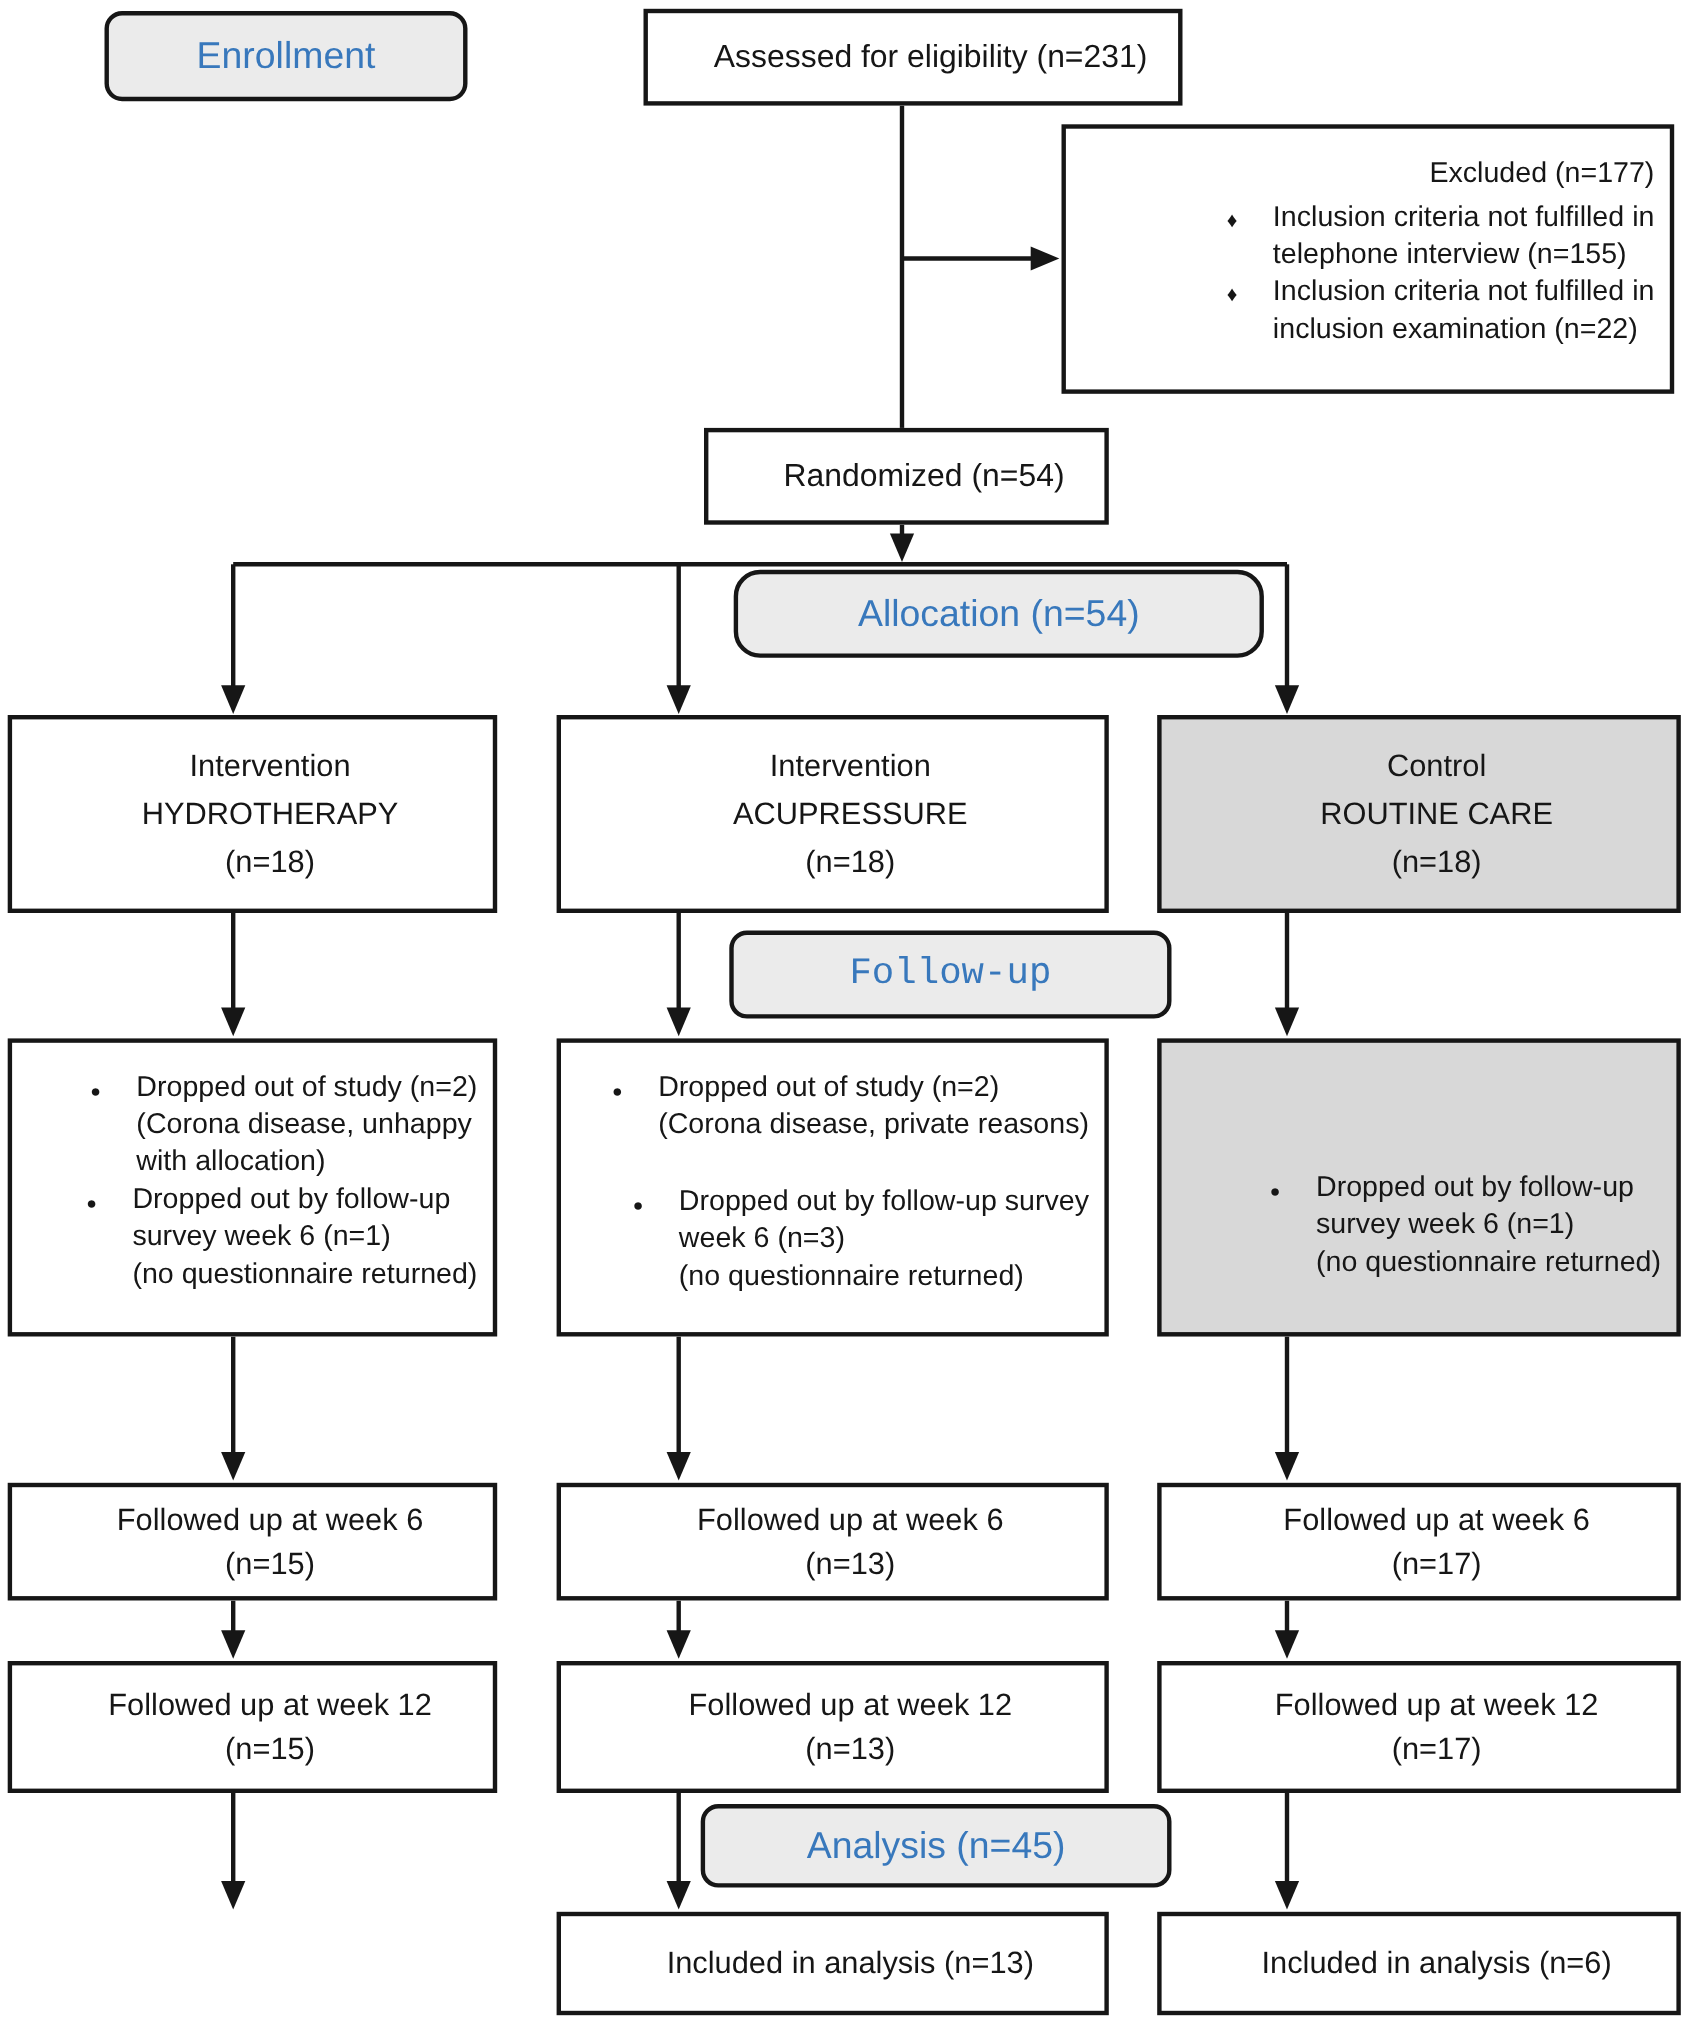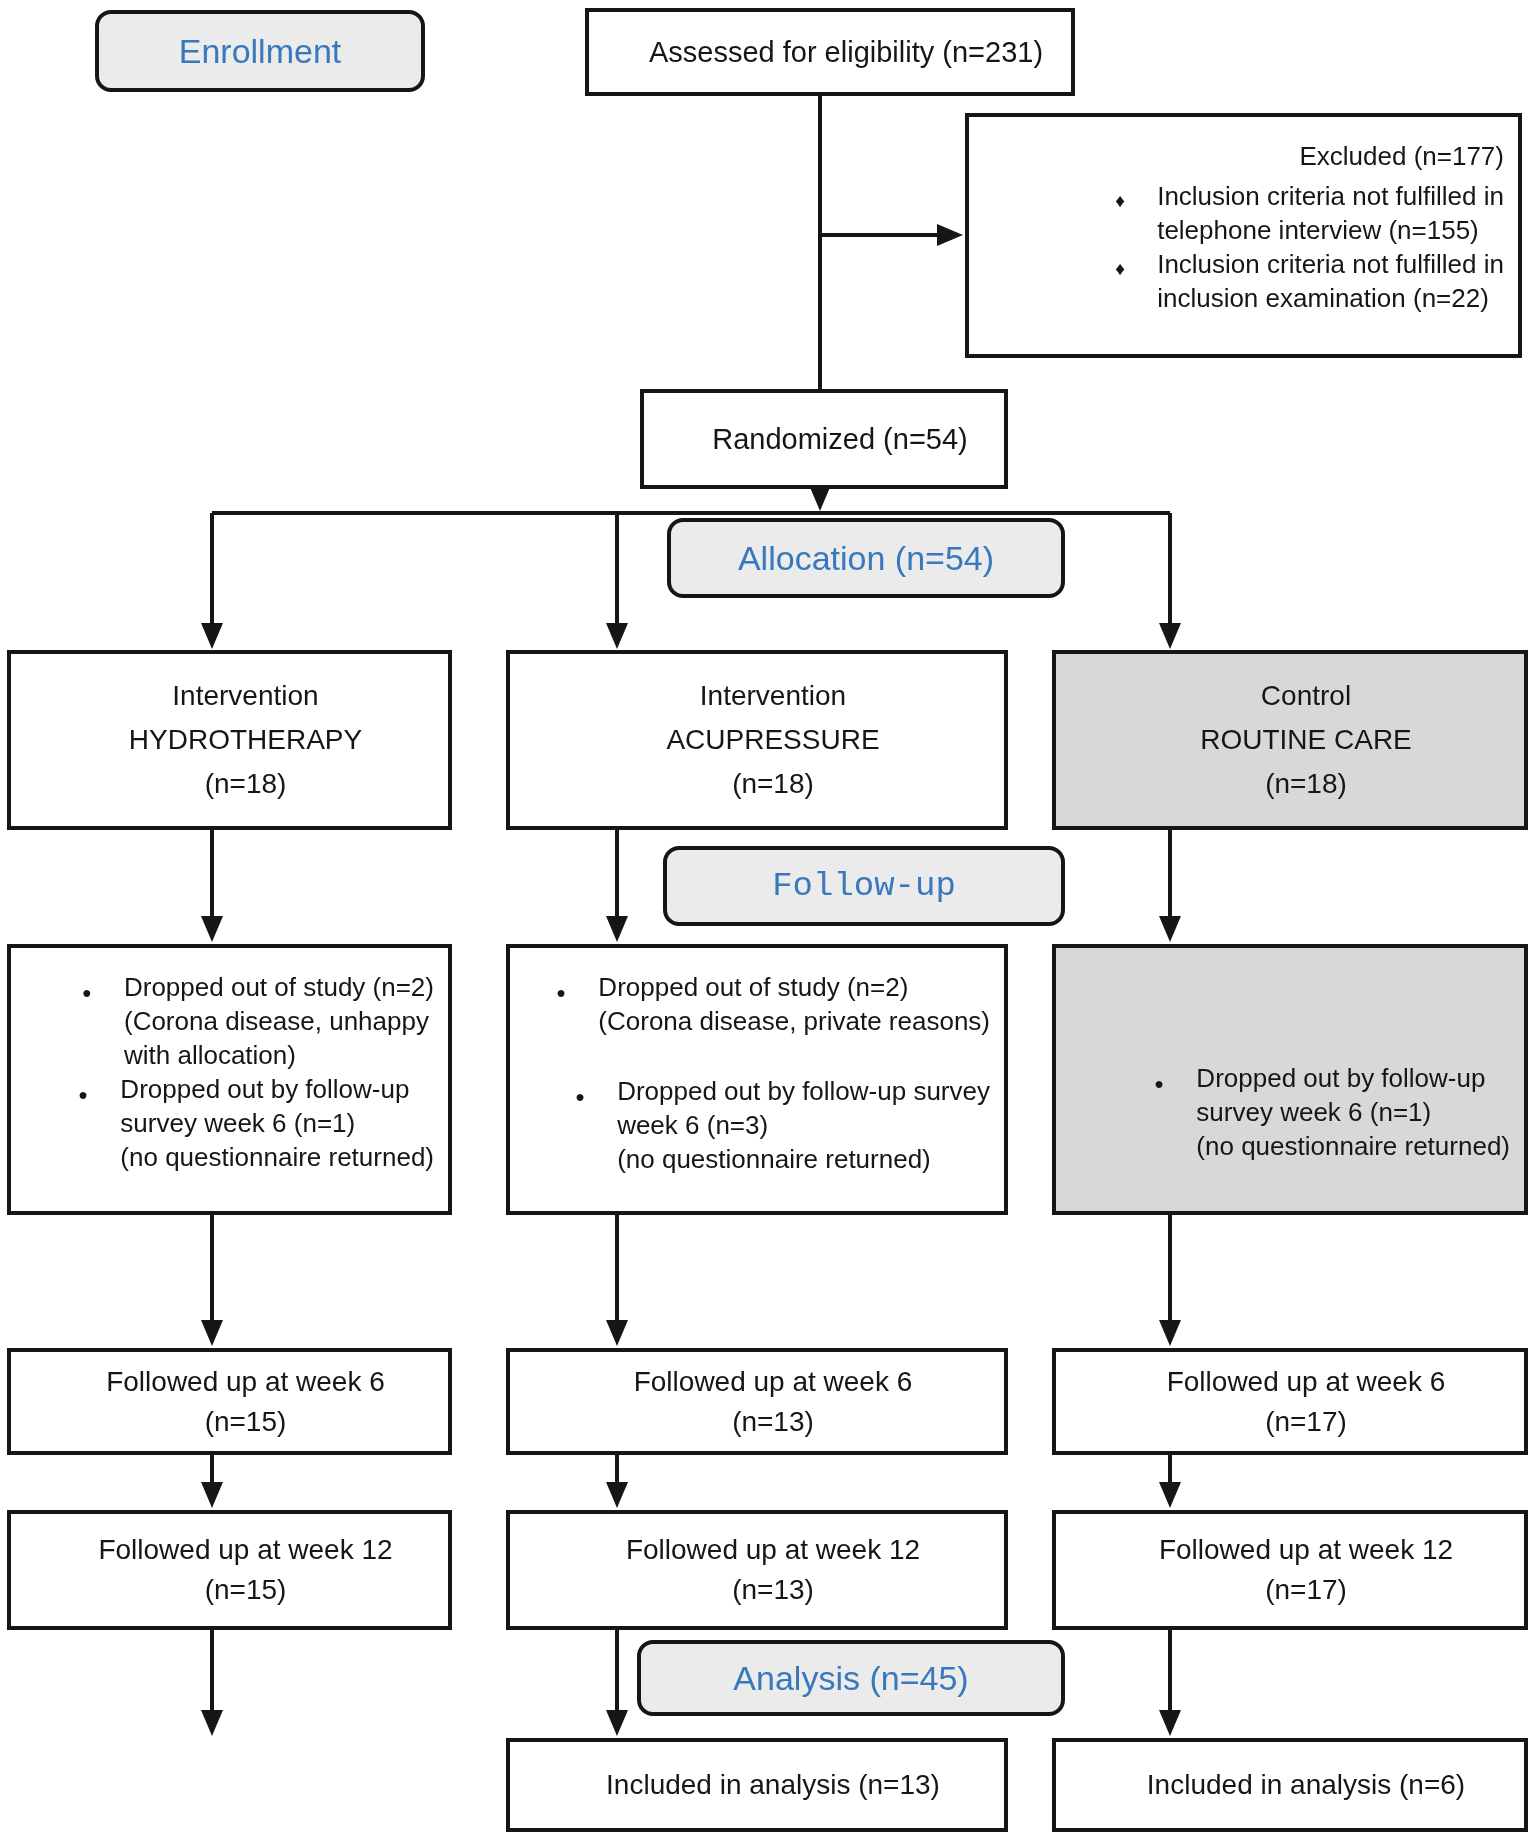--- a/index.html
+++ b/index.html
@@ -121,21 +121,21 @@
     </g>
     <g>
       <path class="shaft" d="M1170 1630 V1712"></path>
         <path class="head" d="M1170 1736 l-11 -26 h22 Z"></path>
     </g>
   </svg>
 
   <div class="stage" style="left:95px; top:10px; width:330px; height:82px;">
     <span class="stage-label">Enrollment</span>
   </div>
-  <div class="stage" style="left:667px; top:518px; width:398px; height:80px;">
+  <div class="stage" style="left:667px; top:518px; width:482px; height:80px;border-radius:24px;">
     <span class="stage-label">Allocation (n=54)</span>
   </div>
   <div class="stage" style="left:663px; top:846px; width:402px; height:80px;font-family:Liberation Mono, monospace;">
     <span class="stage-label">Follow-up</span>
   </div>
   <div class="stage" style="left:637px; top:1640px; width:428px; height:76px;">
     <span class="stage-label">Analysis (n=45)</span>
   </div>
 
   <div class="box plain" style="left:585px; top:8px; width:490px; height:88px;">
@@ -149,21 +149,21 @@
       <span class="pre">Inclusion criteria not fulfilled in
 telephone interview (n=155)</span>
     </div>
     <div class="bullet-row">
       <span class="blt diamond">♦</span>
       <span class="pre">Inclusion criteria not fulfilled in
 inclusion examination (n=22)</span>
     </div>
   </div>
 
-  <div class="box plain" style="left:640px; top:389px; width:368px; height:100px;">
+  <div class="box plain" style="left:640px; top:389px; width:368px; height:88px;">
     <span class="pre">Randomized (n=54)</span>
   </div>
 
   <div class="box" style="left:7px; top:650px; width:445px; height:180px;">
     <span class="pre">Intervention
 HYDROTHERAPY
 (n=18)</span>
   </div>
   <div class="box" style="left:506px; top:650px; width:502px; height:180px;">
     <span class="pre">Intervention

